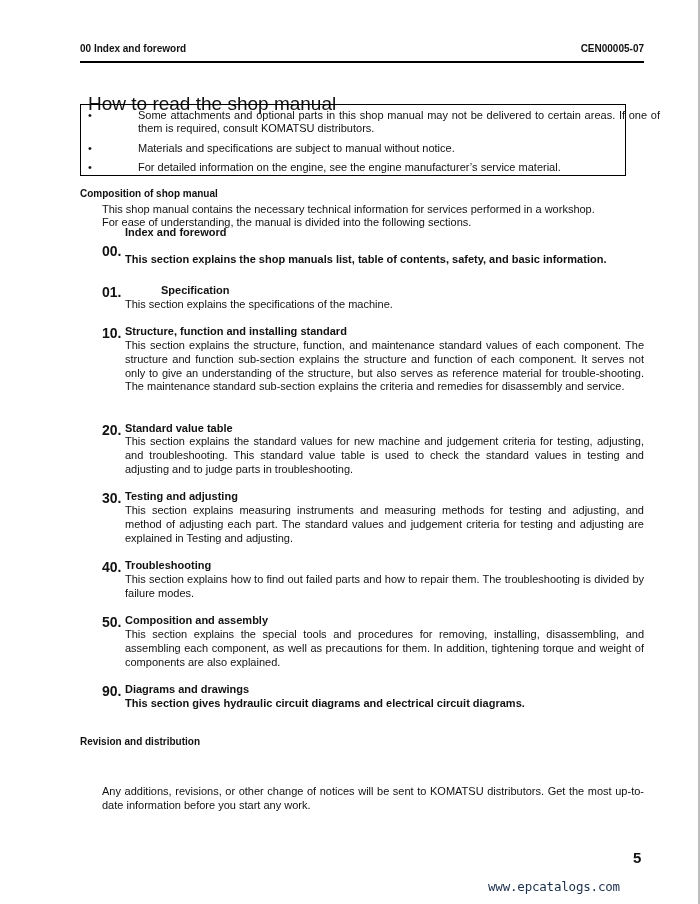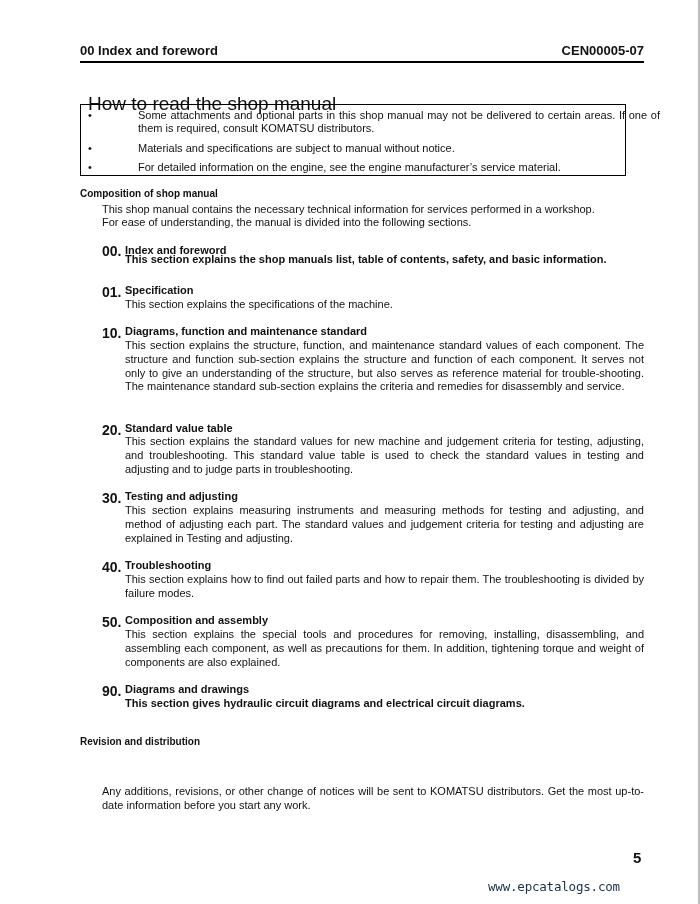--- a/index.html
+++ b/index.html
@@ -1,21 +1,21 @@
 <!DOCTYPE html>
 <html><head>
 <meta charset="utf-8">
 <style>
   html, body { margin: 0; padding: 0; }
   body {
     width: 700px; height: 904px; background: #ffffff; position: relative; overflow: hidden;
     font-family: "Liberation Sans", sans-serif; color: #111;
   }
   .page-edge { position: absolute; top: 0; right: 0; width: 2px; height: 904px; background: #bdbdbd; }
-  .header { position: absolute; left: 80px; top: 43px; width: 564px; height: 14px; font-size: 13px; font-weight: bold; }
+  .header { position: absolute; left: 80px; top: 43px; width: 564px; height: 14px; font-size: 10px; font-weight: bold; }
   .header .left { position: absolute; left: 0; top: 0; }
   .header .right { position: absolute; right: 0; top: 0; }
   .header-rule { position: absolute; left: 80px; top: 61px; width: 564px; height: 2px; background: #000; }
   .title { position: absolute; left: 80px; top: 85px; font-size: 19px; margin: 8px; font-weight: normal; }
   .notice-box {
     position: absolute; left: 80px; top: 104px; width: 542px; height: 70px;
     border: 1px solid #000; box-sizing: content-box; padding: 0 2px 0 0;
   }
   .notice-item { position: absolute; left: 0; font-size: 11px; line-height: 13px; }
   .notice-item .bullet { position: absolute; left: 7px; top: 0; }
@@ -54,29 +54,29 @@
     <span class="bullet">•</span>
     <span class="text">For detailed information on the engine, see the engine manufacturer’s service material.</span>
   </div>
 </div>
 
 <div class="section-heading" style="top:188px;">Composition of shop manual</div>
 <div class="para" style="left:102px; top:202px;">This shop manual contains the necessary technical information for services performed in a workshop.</div>
 <div class="para" style="left:102px; top:215px;">For ease of understanding, the manual is divided into the following sections.</div>
 
 <div class="sec-num" style="top:243px;">00.</div>
-<div class="sec-title" style="top:244px;">Index and foreword</div>
+<div class="sec-title" style="top:226px;">Index and foreword</div>
 <div class="sec-body" style="top:253px;font-weight:bold;">This section explains the shop manuals list, table of contents, safety, and basic information.</div>
 
 <div class="sec-num" style="top:284px;">01.</div>
-<div class="sec-title" style="top:284px;">Specification</div>
+<div class="sec-title" style="top:284px;margin-left:36px;">Specification</div>
 <div class="sec-body" style="top:298px;">This section explains the specifications of the machine.</div>
 
 <div class="sec-num" style="top:325px;">10.</div>
-<div class="sec-title" style="top:325px;">Diagrams, function and maintenance standard</div>
+<div class="sec-title" style="top:325px;">Structure, function and installing standard</div>
 <div class="sec-body" style="top:339px;">This section explains the structure, function, and maintenance standard values of each component. The structure and function sub-section explains the structure and function of each component. It serves not only to give an understanding of the structure, but also serves as reference material for trouble-shooting. The maintenance standard sub-section explains the criteria and remedies for disassembly and service.</div>
 
 <div class="sec-num" style="top:422px;">20.</div>
 <div class="sec-title" style="top:422px;">Standard value table</div>
 <div class="sec-body" style="top:435px;">This section explains the standard values for new machine and judgement criteria for testing, adjusting, and troubleshooting. This standard value table is used to check the standard values in testing and adjusting and to judge parts in troubleshooting.</div>
 
 <div class="sec-num" style="top:490px;">30.</div>
 <div class="sec-title" style="top:490px;">Testing and adjusting</div>
 <div class="sec-body" style="top:504px;">This section explains measuring instruments and measuring methods for testing and adjusting, and method of adjusting each part. The standard values and judgement criteria for testing and adjusting are explained in Testing and adjusting.</div>
 

